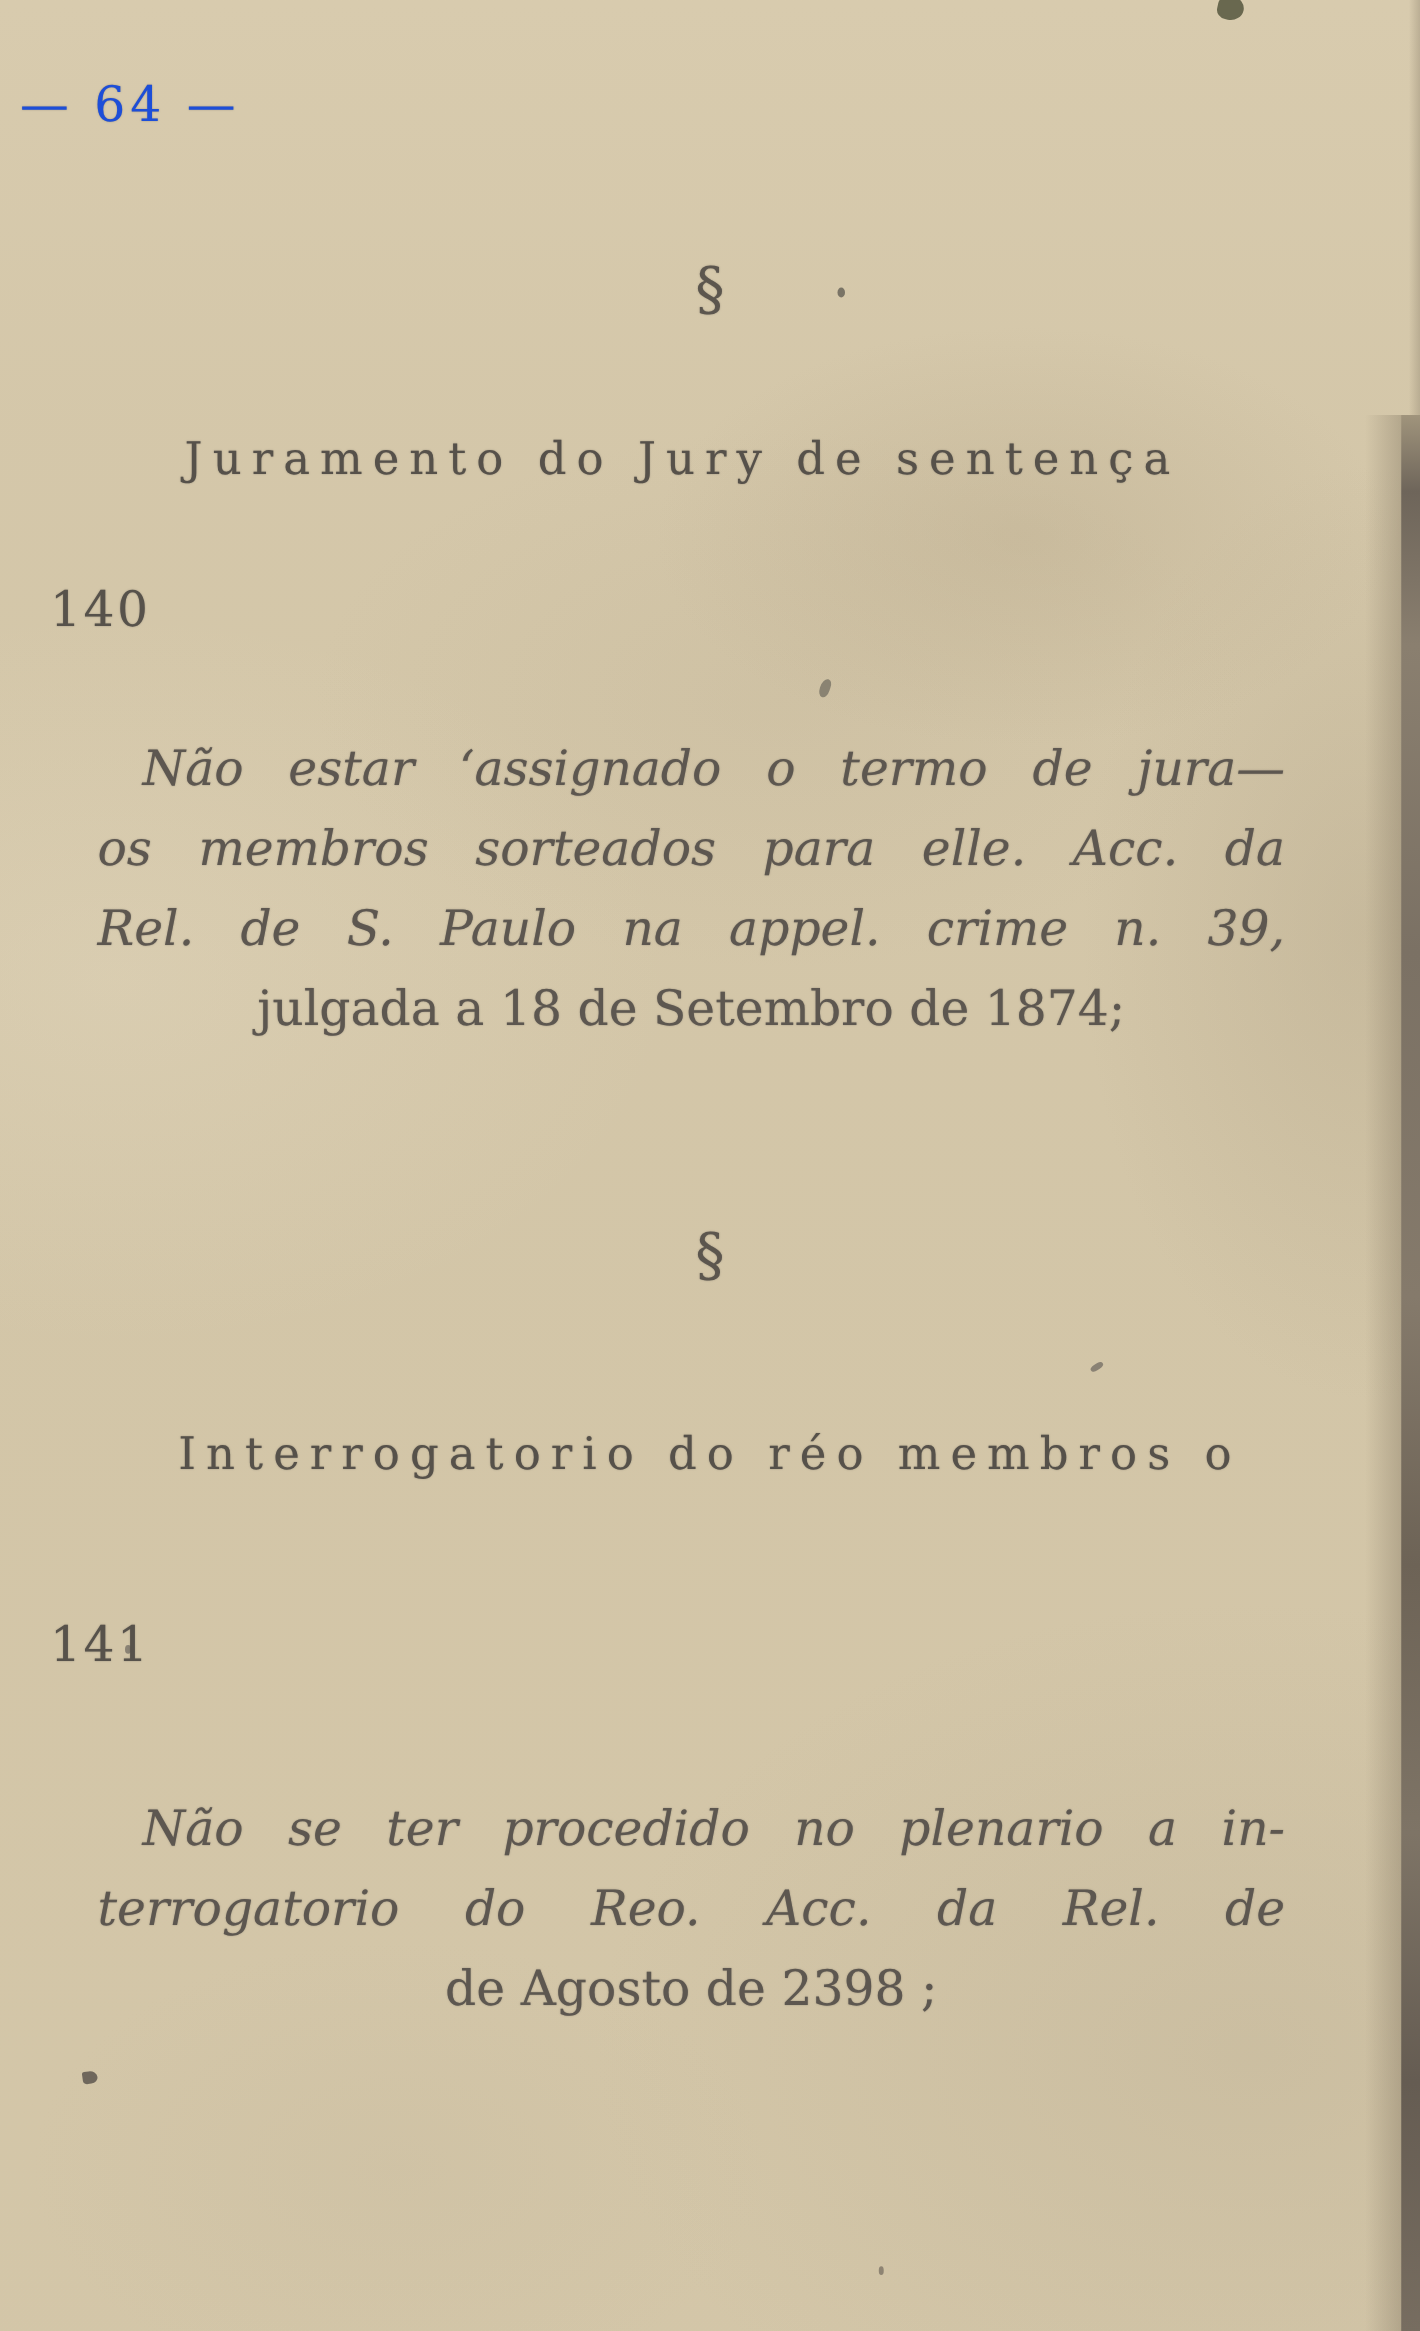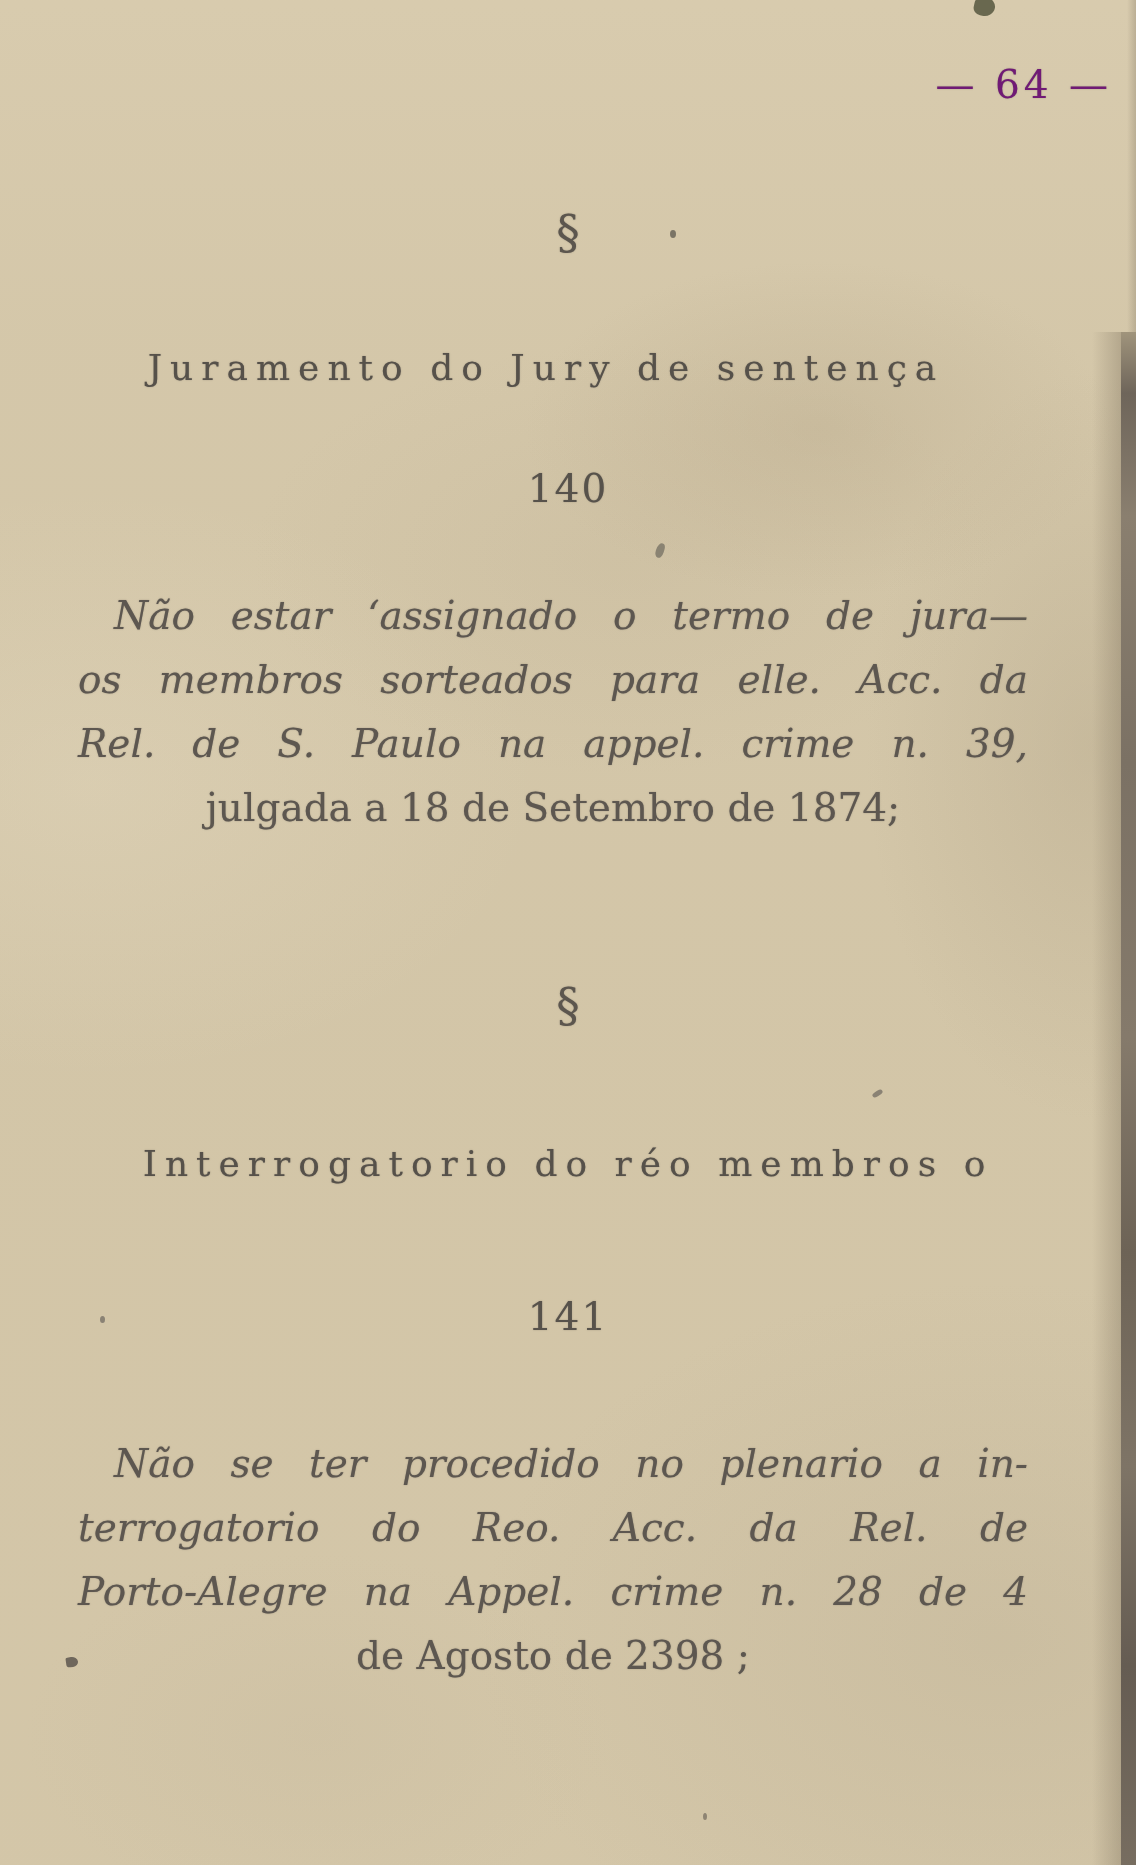--- a/index.html
+++ b/index.html
@@ -16,38 +16,38 @@
       radial-gradient(520px 300px at 55% 30%, rgba(188,174,146,0.22), rgba(188,174,146,0) 72%),
       radial-gradient(640px 420px at 8% 42%, rgba(232,222,198,0.28), rgba(232,222,198,0) 70%),
       radial-gradient(300px 500px at 96% 40%, rgba(170,156,128,0.30), rgba(170,156,128,0) 75%),
       radial-gradient(700px 480px at 88% 88%, rgba(182,169,142,0.28), rgba(182,169,142,0) 75%),
       radial-gradient(420px 260px at 28% 93%, rgba(196,183,156,0.24), rgba(196,183,156,0) 70%),
       linear-gradient(to bottom, rgba(221,208,180,0.45) 0%, rgba(214,200,172,0.15) 18%,
                       rgba(206,192,162,0.20) 55%, rgba(210,196,166,0.30) 100%);
   }
   .txt{ text-shadow:0 0 1.3px rgba(91,86,78,0.55); }
   .page-number{
-    position:absolute; top:62px; left:0; right:24px; text-align:right;
-    font-size:39px; letter-spacing:4px; color:#701a75;
+    position:absolute; top:62px; left:16px; right:24px; text-align:left;
+    font-size:39px; letter-spacing:4px; color:#1d4ed8;
   }
   .ssym{
     position:absolute; left:0; right:0; text-align:center;
     font-size:47px; color:#5c564e;
   }
   .s1{ top:204px; }
   .s2{ top:977px; }
   .heading{
     position:absolute; left:0; right:0; text-align:center;
     font-size:36px; letter-spacing:8px; color:#56514a; font-weight:normal; margin:0;
   }
   .h1{ top:347px; transform:translateX(-22px); }
   .h2{ top:1133px; line-height:62px; }
   .artnum{
-    position:absolute; left:0; right:0; text-align:center;
-    font-size:39px; letter-spacing:2px; color:#57524b;
+    position:absolute; left:0; right:0; 
+    font-size:39px; letter-spacing:2px; color:#57524b;padding-left:40px;
   }
   .n140{ top:466px; }
   .n141{ top:1294px; }
   .para{
     position:absolute; left:78px; width:950px;
     font-size:39px; line-height:64px; color:#5d5750;
   }
   .p1{ top:584px; }
   .p2{ top:1432px; }
   .jline{ text-align:justify; text-align-last:justify;font-style:italic; }
@@ -112,21 +112,20 @@
   <h1 class="heading h2 txt">
     <div>Interrogatorio do réo membros o</div>
   </h1>
 
   <div class="spot spot-141"></div>
   <div class="artnum n141 txt">141</div>
 
   <div class="para p2 txt">
     <div class="jline indent">Não se ter procedido no plenario a in-</div>
     <div class="jline">terrogatorio do Reo. Acc. da Rel. de</div>
-    <div class="jline">Porto-Alegre na Appel. crime n. 28 de 4</div>
     <div class="lline">de Agosto de 2398 ;</div>
   </div>
 
   <div class="spot spot-lastline"></div>
   <div class="spot spot-bottom"></div>
 
   <div class="edge-top"></div>
   <div class="edge-shadow"></div>
   <div class="edge-strip"></div>
 </div>

